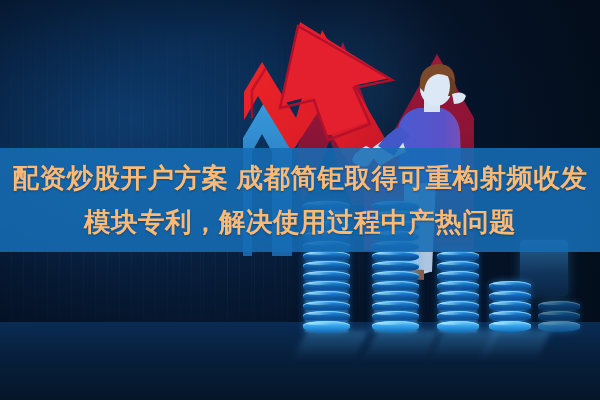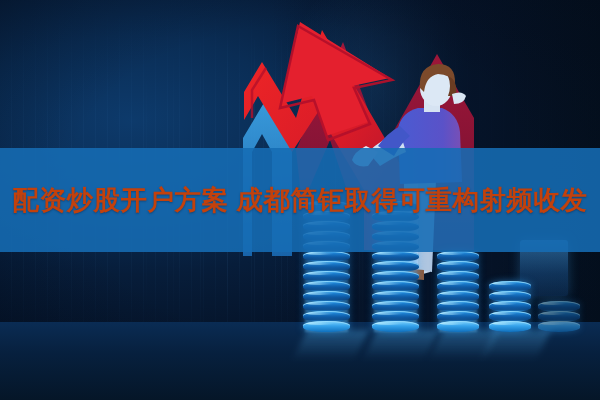--- a/index.html
+++ b/index.html
@@ -97,21 +97,21 @@
 
   
   .banner{
     position:absolute;left:0;top:148px;width:600px;height:104px;
     background:rgba(22,108,180,0.88);
     display:flex;flex-direction:column;
     align-items:center;justify-content:center;
     box-sizing:border-box;
   }
   .banner-line{
-    color:#c2410c;
+    color:#fdba74;
     font-weight:bold;
     font-size:26.5px;
     line-height:44px;
     letter-spacing:.5px;
     white-space:nowrap;
     text-shadow:0 1px 2px rgba(0,20,50,.35);
   }
 </style>
 </head>
 <body>
@@ -260,15 +260,16 @@
 
     <div class="stack" style="left:538px;width:42px;opacity:.55;">
       <div class="coin"></div>
       <div class="coin"></div>
       <div class="coin top"></div>
     </div>
   </div>
 
   <div class="banner">
     <div class="banner-line">配资炒股开户方案 成都简钜取得可重构射频收发</div>
+    <div class="banner-line">模块专利，解决使用过程中产热问题</div>
   </div>
 
 </div>
 
 </body></html>

